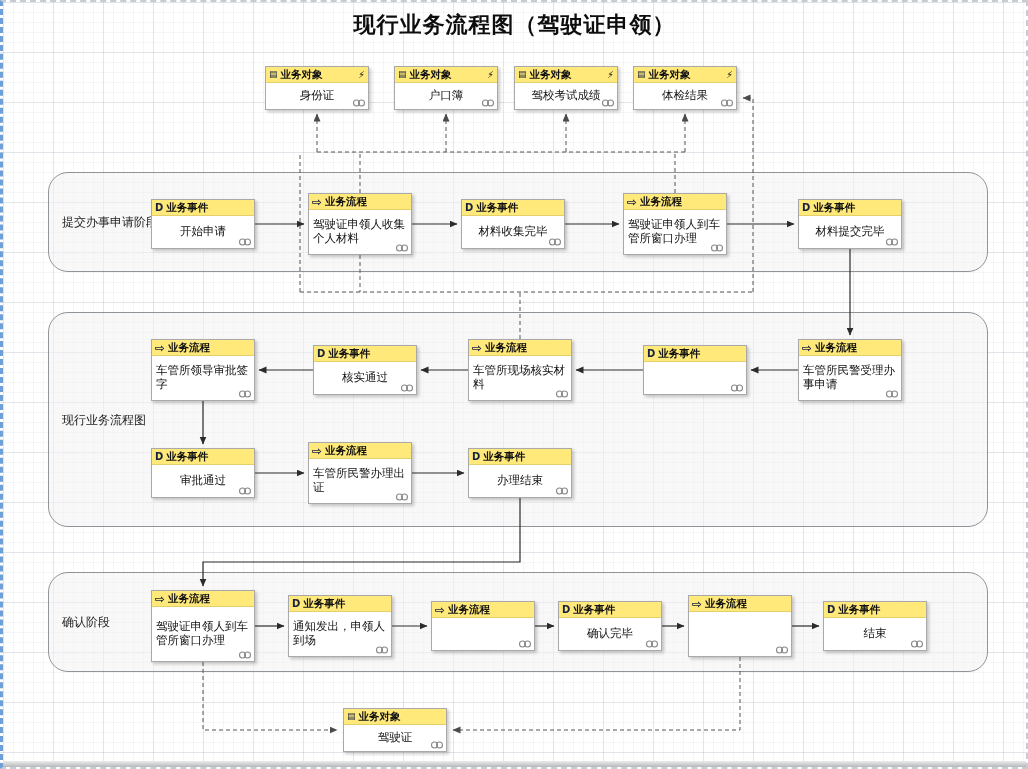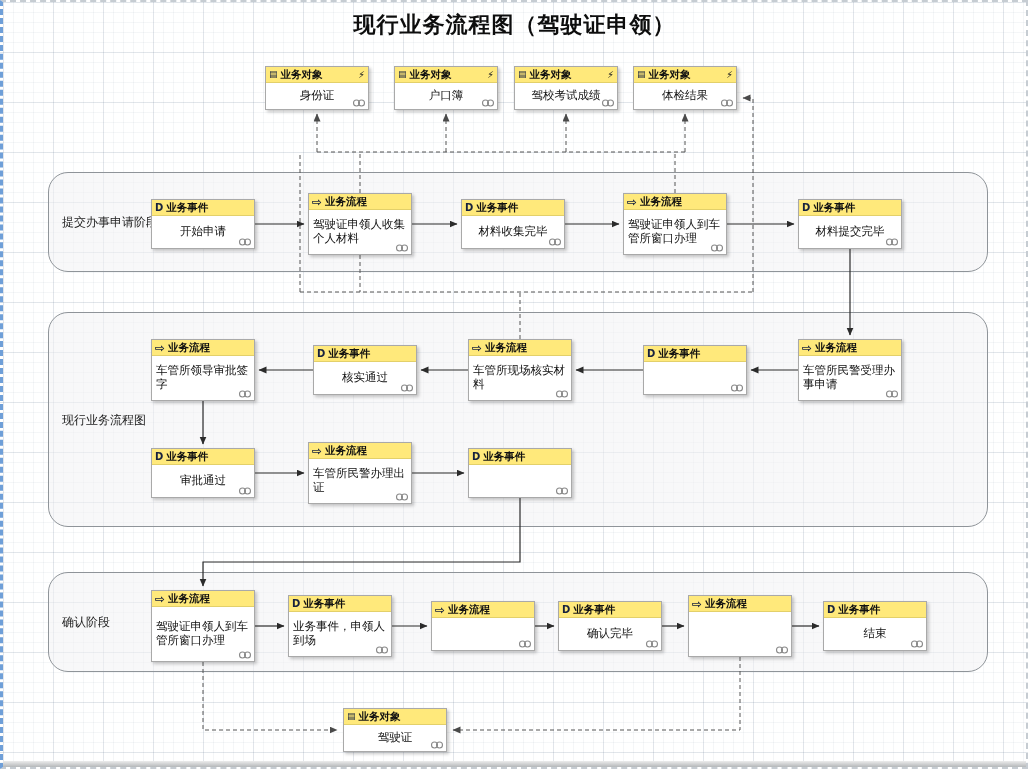--- a/index.html
+++ b/index.html
@@ -278,20 +278,21 @@
     <svg class="lnk" viewBox="0 0 14 8">
         <circle cx="4.5" cy="4" r="3" fill="none" stroke="#8a8a8a" stroke-width="1.1"></circle>
         <circle cx="9.5" cy="4" r="3" fill="none" stroke="#8a8a8a" stroke-width="1.1"></circle>
       </svg>
   </div>
   <div class="node" style="left:465px;top:446px;height:50px">
     <div class="hdr">
         <span class="ic evt">D</span>
         <span class="t">业务事件</span>
       </div>
+    <div class="bd">办理结束</div>
     <svg class="lnk" viewBox="0 0 14 8">
         <circle cx="4.5" cy="4" r="3" fill="none" stroke="#8a8a8a" stroke-width="1.1"></circle>
         <circle cx="9.5" cy="4" r="3" fill="none" stroke="#8a8a8a" stroke-width="1.1"></circle>
       </svg>
   </div>
 
   <div class="node" style="left:148px;top:588px;height:72px">
     <div class="hdr">
         <span class="ic proc">⇨</span>
         <span class="t">业务流程</span>
@@ -300,21 +301,21 @@
     <svg class="lnk" viewBox="0 0 14 8">
         <circle cx="4.5" cy="4" r="3" fill="none" stroke="#8a8a8a" stroke-width="1.1"></circle>
         <circle cx="9.5" cy="4" r="3" fill="none" stroke="#8a8a8a" stroke-width="1.1"></circle>
       </svg>
   </div>
   <div class="node" style="left:285px;top:593px;height:62px">
     <div class="hdr">
         <span class="ic evt">D</span>
         <span class="t">业务事件</span>
       </div>
-    <div class="bd">业务事件，申领人到场</div>
+    <div class="bd">通知发出，申领人到场</div>
     <svg class="lnk" viewBox="0 0 14 8">
         <circle cx="4.5" cy="4" r="3" fill="none" stroke="#8a8a8a" stroke-width="1.1"></circle>
         <circle cx="9.5" cy="4" r="3" fill="none" stroke="#8a8a8a" stroke-width="1.1"></circle>
       </svg>
   </div>
   <div class="node" style="left:428px;top:599px;height:50px">
     <div class="hdr">
         <span class="ic proc">⇨</span>
         <span class="t">业务流程</span>
       </div>

